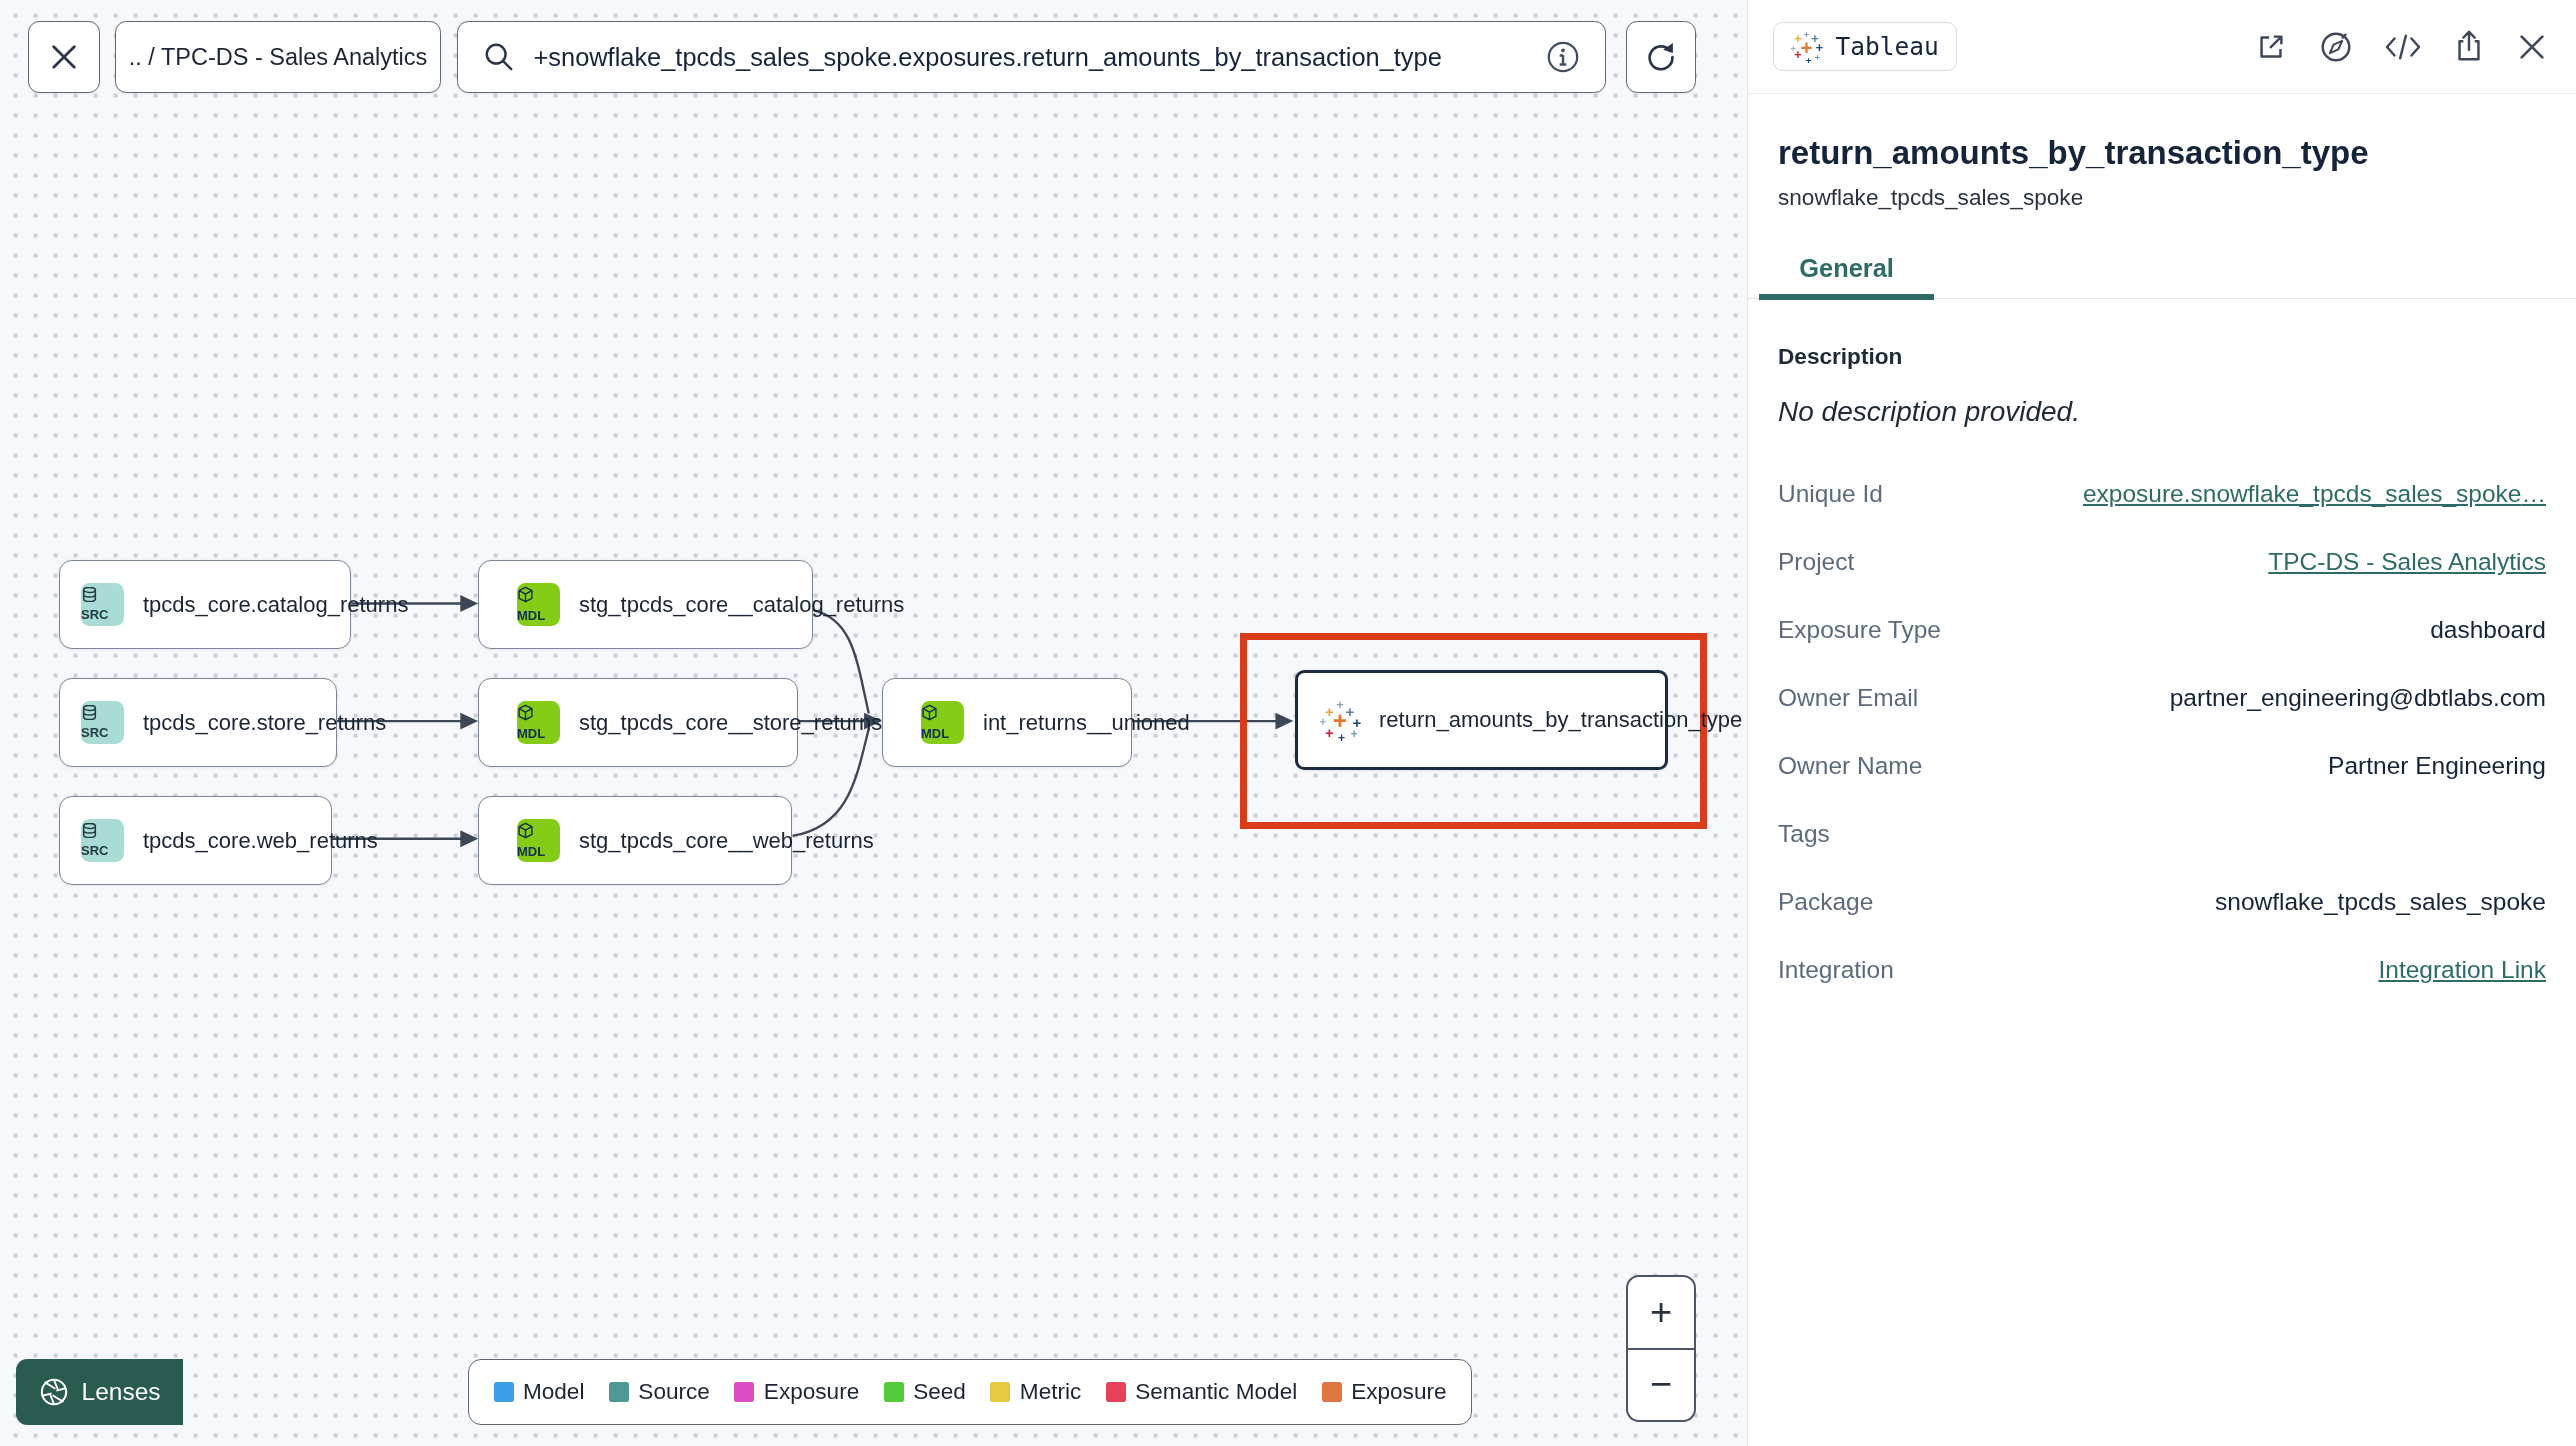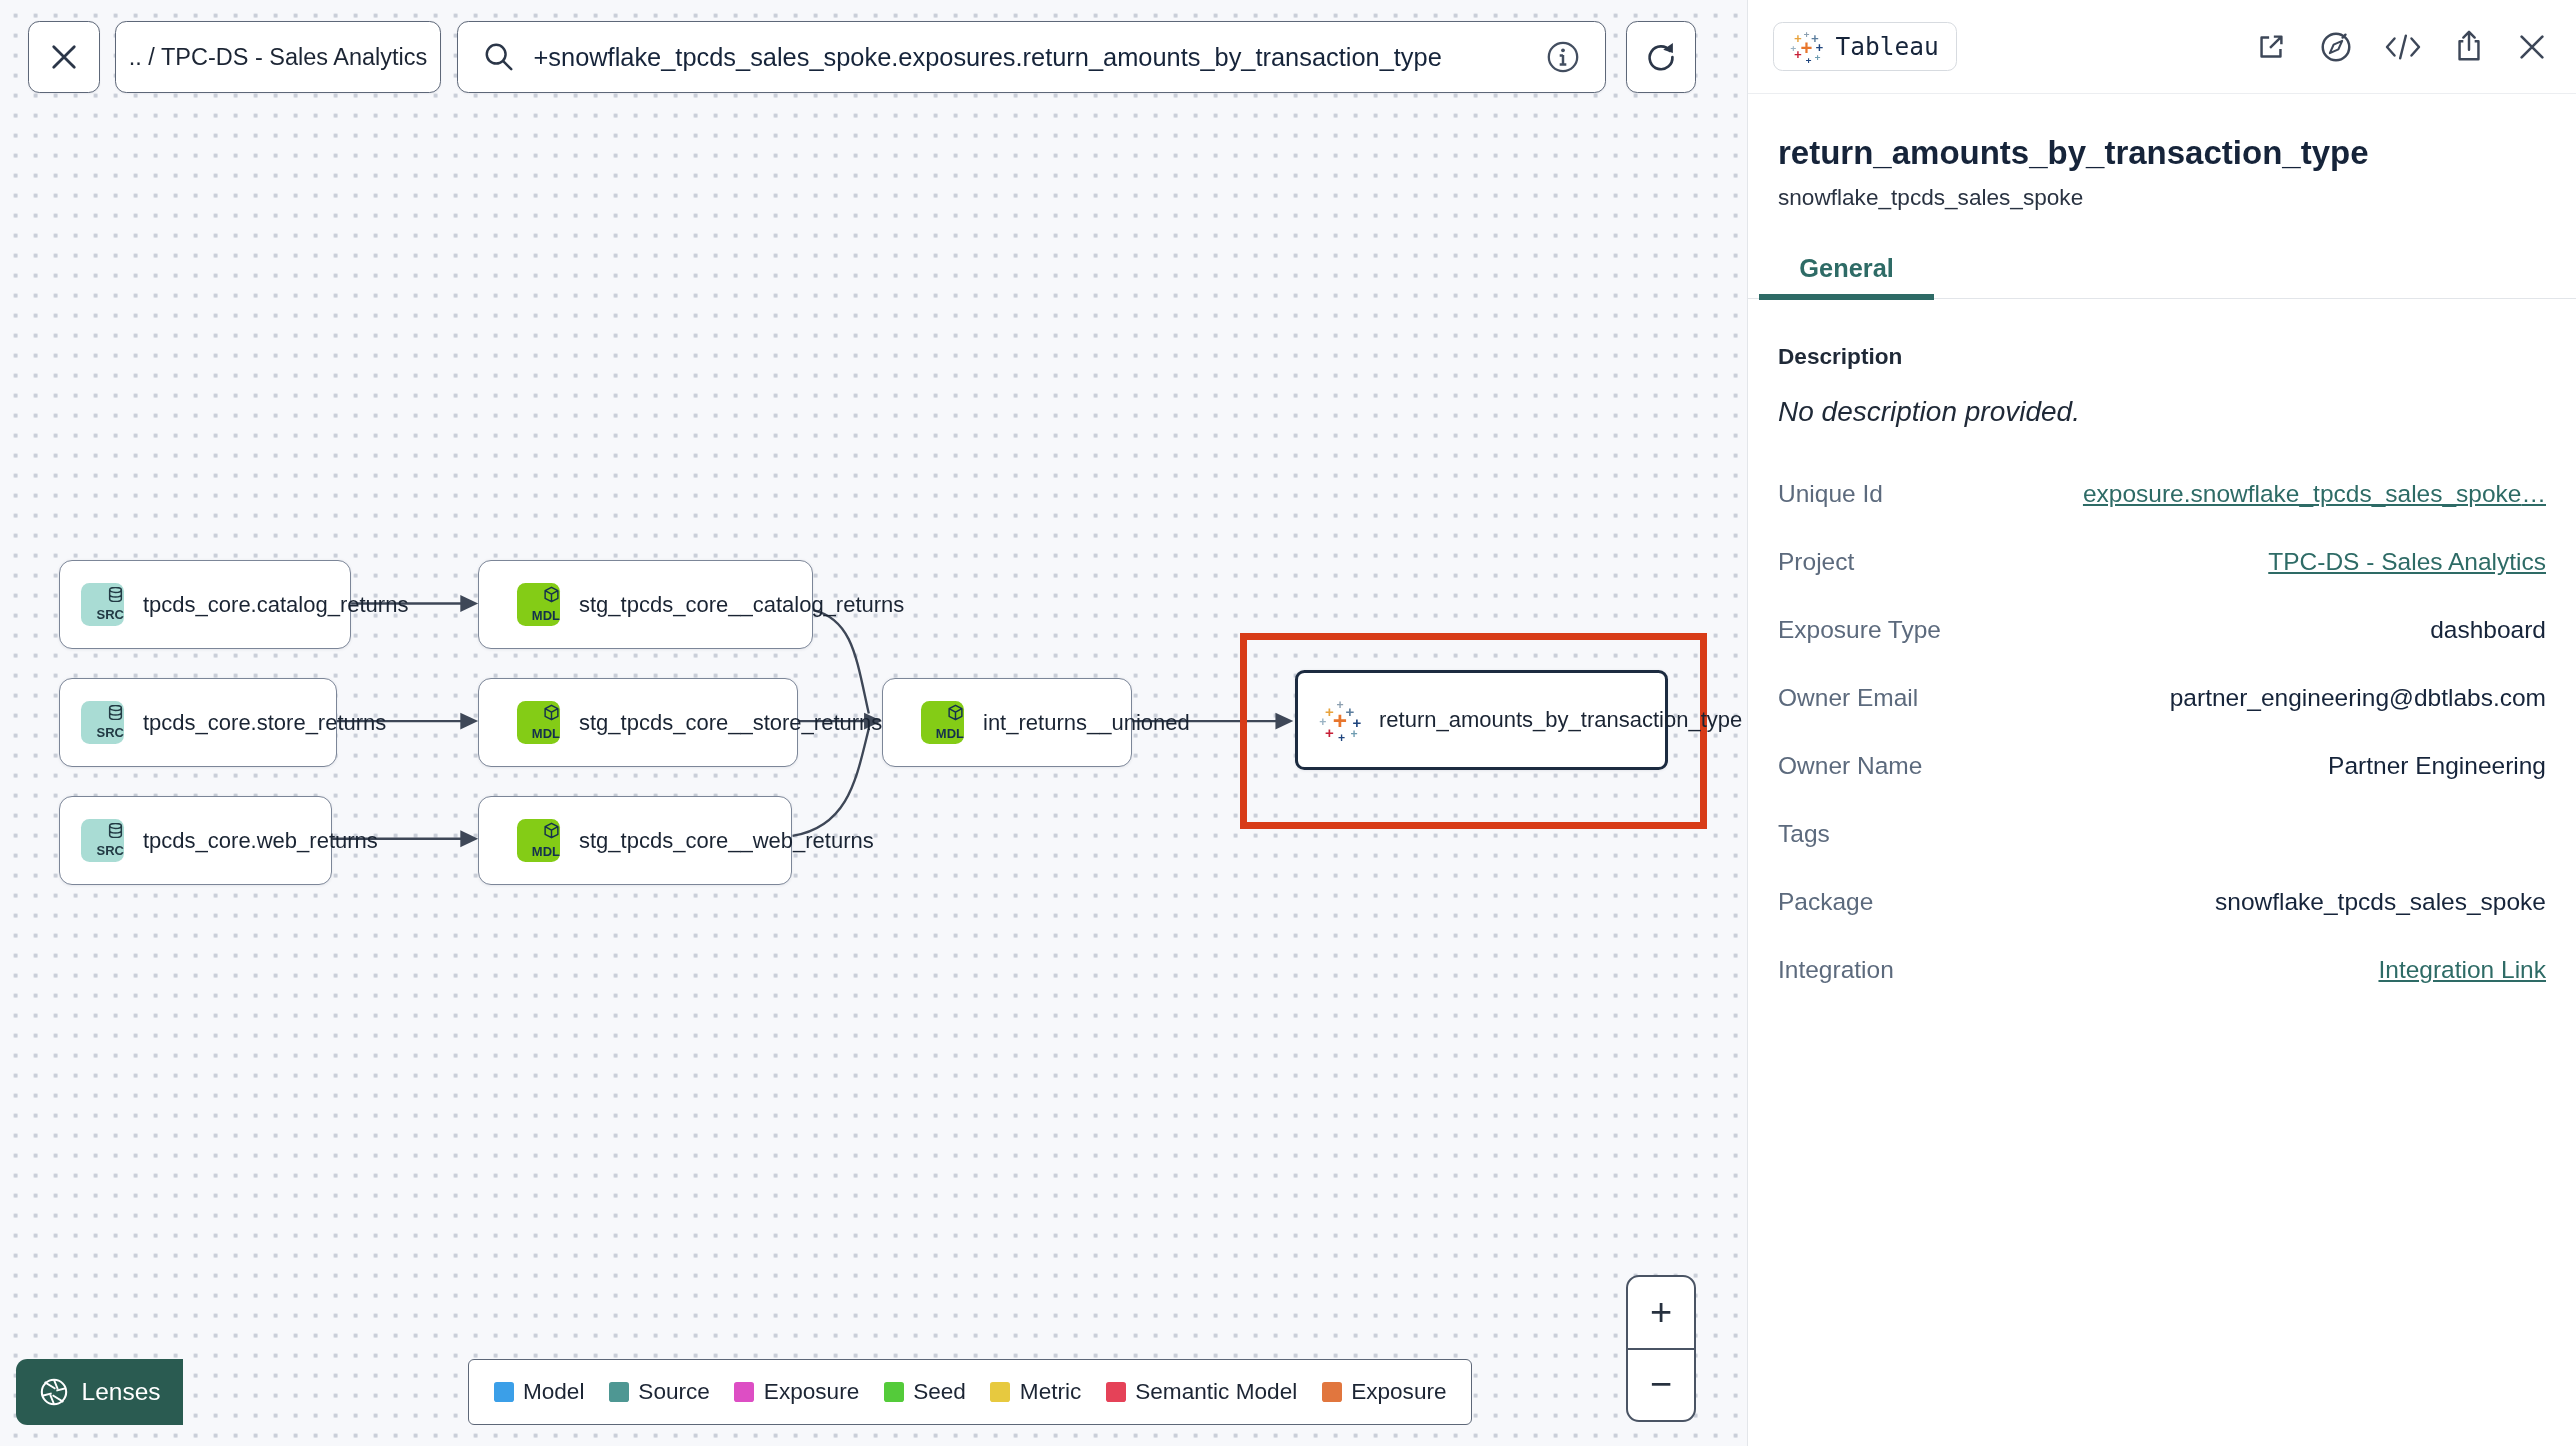--- a/index.html
+++ b/index.html
@@ -25,41 +25,41 @@
     font-family:"Liberation Sans", sans-serif; background:transparent; }
   .refresh-chip { left:1626px; top:21px; width:70px; height:72px; justify-content:center; cursor:pointer; }
 
   
   .edges { position:absolute; left:0; top:0; }
   .node { position:absolute; background:#fff; border:1.9px solid #7C8698; border-radius:13px;
     display:flex; align-items:center; gap:19px; padding:0 21px;
     box-shadow:0 0.9px 2.8px rgba(30,40,60,.08); cursor:pointer; }
   .node-label { font-size:22px; color:#1A2433; white-space:nowrap; }
   .badge { width:43px; height:43px; border-radius:8.5px; flex:0 0 auto;
-    display:flex; flex-direction:column; align-items:flex-end; justify-content:center; gap:5px;
+    display:flex; flex-direction:column; align-items:flex-start; justify-content:center; gap:5px;
     font-weight:bold; font-size:13px; }
   .badge.src { background:#A9DCD4; color:#223A44; }
   .badge.mdl { background:#84cc16; color:#14304E;margin-left:17px; }
   .node.selected { border:3.8px solid #1C2B40; border-radius:9.4px; }
   .highlight-rect { position:absolute; left:1240px; top:633px; width:467px; height:196px;
     border:7.5px solid #D83C18; pointer-events:none; }
 
   
   .tlogo { position:relative; flex:0 0 auto; }
   .tlogo span { position:absolute; font-weight:bold; line-height:1; transform:translate(-50%,-50%); }
 
   
   .lens-bar { position:absolute; left:16px; top:1359px; height:66px; display:flex; align-items:stretch; }
   .lens-btn { background:#2A5B51; color:#fff; border-radius:11.3px 0 0 11.3px;
     display:flex; align-items:center; gap:13px; padding:0 22.6px; font-size:24.5px; cursor:pointer; }
   .rtype-btn { background:#fff; border:1.9px solid #5D6778; border-radius:11.3px; margin-left:-5.6px;
     display:flex; align-items:center; gap:15px; padding:0 24.5px; font-size:24.5px; color:#27313F; cursor:pointer; }
 
   .legend-chip { position:absolute; left:468px; top:1359px; height:66px; background:#fff;
-    border:1.9px solid #5D6778; border-radius:6px; display:flex; align-items:center;
+    border:1.9px solid #5D6778; border-radius:13px; display:flex; align-items:center;
     gap:24.5px; padding:0 24.5px;text-align:right; }
   .legend-item { display:flex; align-items:center; gap:9.4px; }
   .legend-swatch { width:20px; height:20px; border-radius:2.8px; }
   .legend-label { font-size:22.6px; color:#1C2534; }
 
   .zoomctl { position:absolute; left:1626px; top:1275px; width:70px; height:147px;
     background:#fff; border:2.8px solid #4A5464; border-radius:13px; display:flex; flex-direction:column;
     overflow:hidden; }
   .zoomctl .zbtn { flex:1; display:flex; align-items:center; justify-content:center;
     font-size:38px; color:#27313F; cursor:pointer; }

